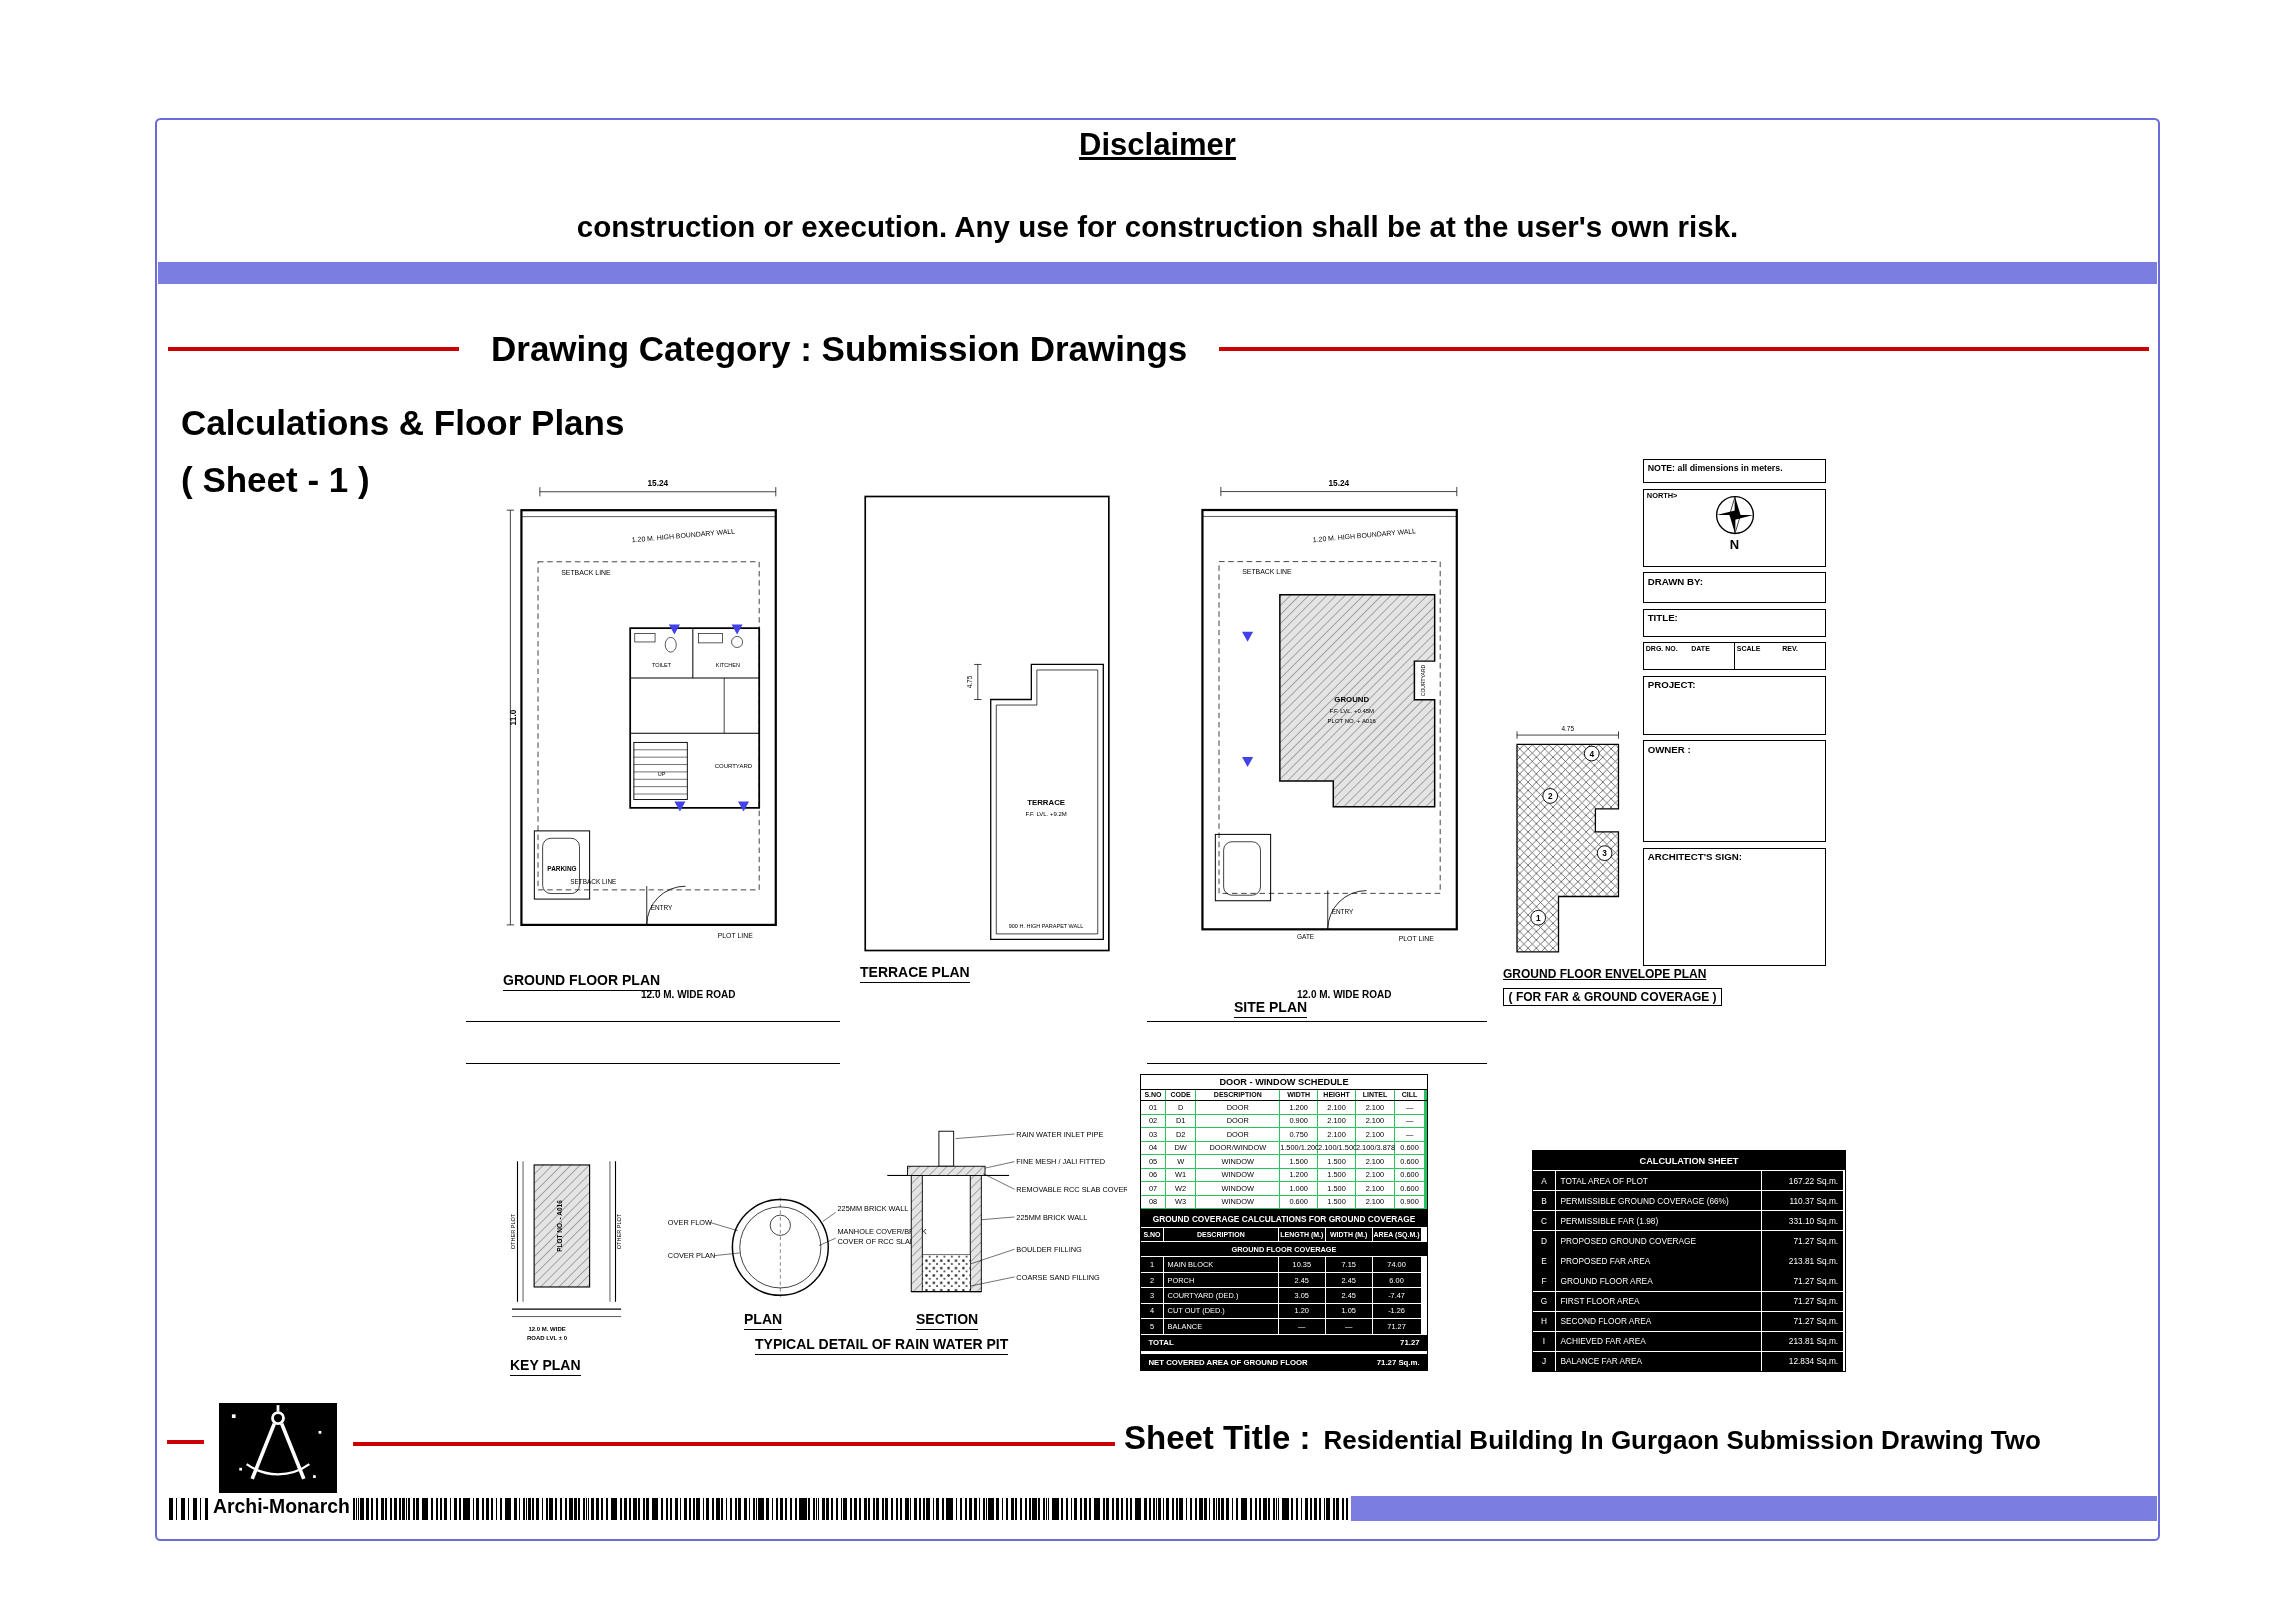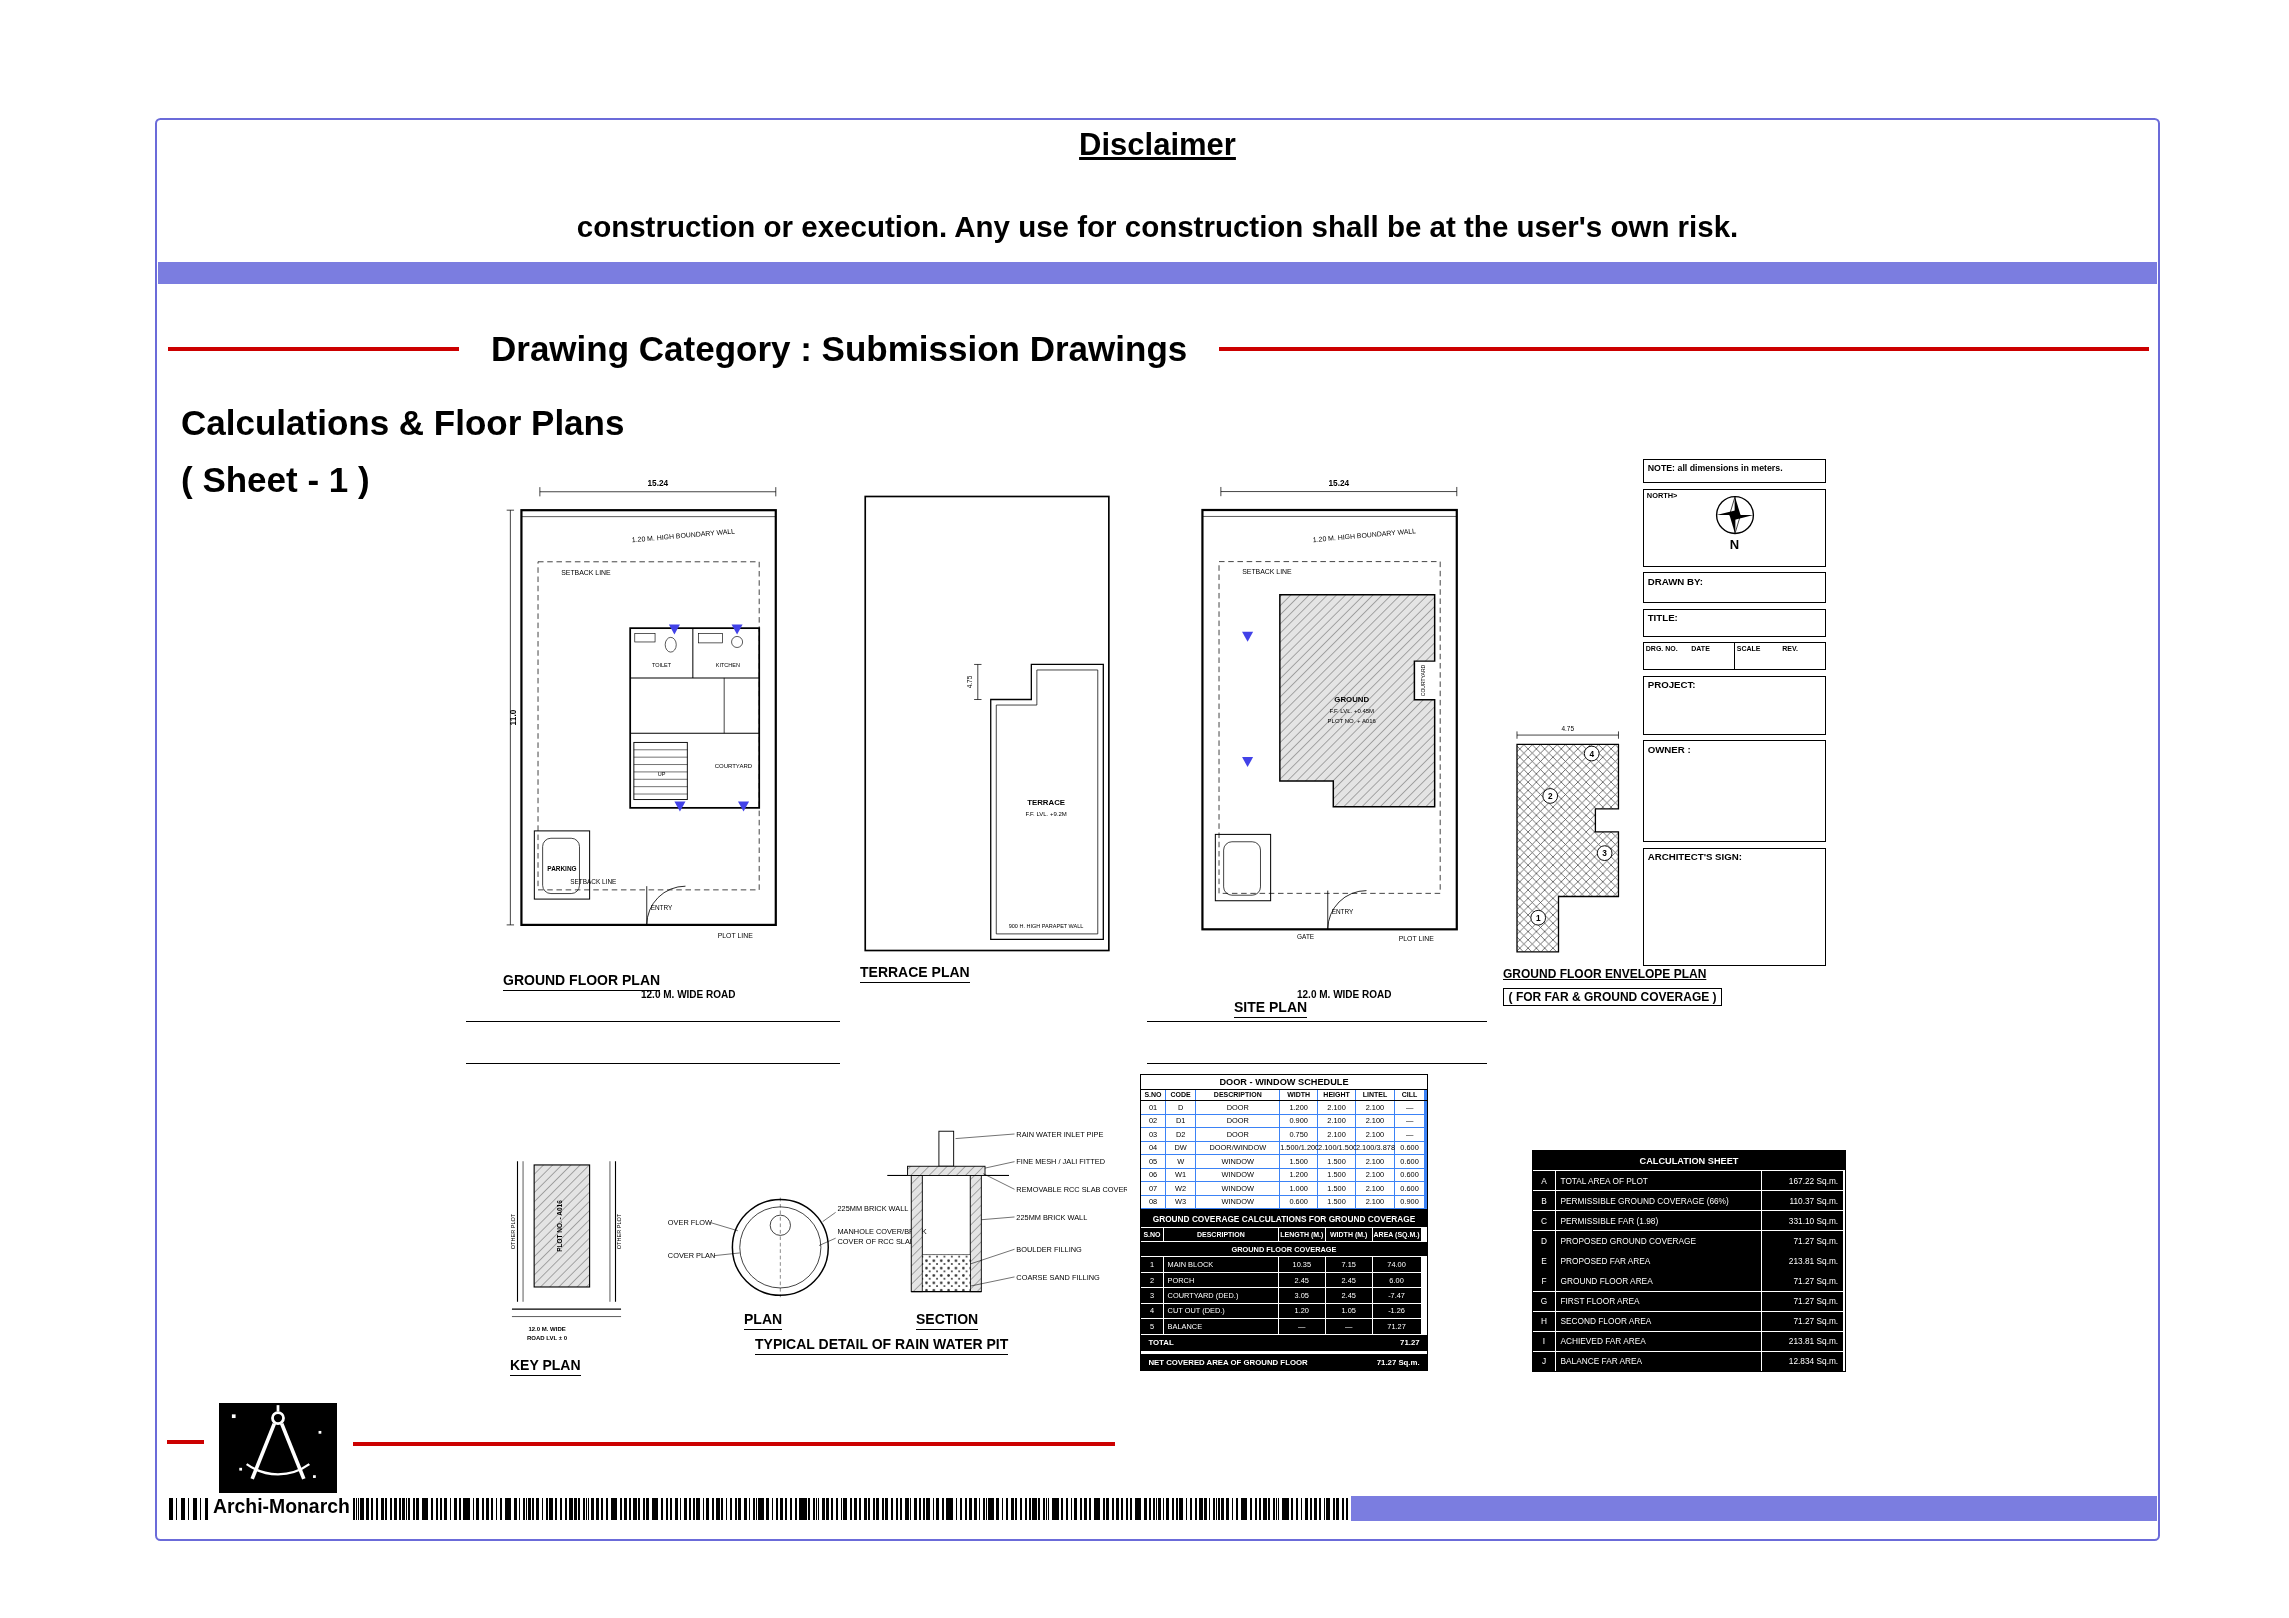--- a/index.html
+++ b/index.html
@@ -52,21 +52,21 @@
               background:#000; border:1.8px solid #000; margin-bottom:5.5px; }
   .tb-cells > div { background:#fff; font-size:7px; font-weight:bold; padding:1.8px; }
   .tb-project { height:59px; }
   .tb-owner { height:102px; }
   .tb-arch { height:118px; }
 
   
   .sched { left:1140px; top:1074px; width:288px; }
   .sched-title { border:1.8px solid #000; border-bottom:none; font-size:9.2px; font-weight:bold; text-align:center; padding:1.8px 0; }
   .sched-head, .sched-grid { display:grid; grid-template-columns:24px 29.5px 83px 37px 37px 38px 29.5px;
-              gap:0.9px; background:#3b82f6; border:0.9px solid #000; }
+              gap:0.9px; background:#22c55e; border:0.9px solid #000; }
   .sched-grid { border-top:none; }
   .sched-head > div { background:#fff; font-size:7px; font-weight:bold; text-align:center; padding:1.8px 0; }
   .sched-grid > div { background:#fff; font-size:7.4px; text-align:center; padding:1.8px 0; }
 
   
   .blkwrap { background:#fff; border:1.8px solid #000; }
   .cov { left:1140px; top:1209px; width:288px; }
   .cov-title { background:#000; color:#fff; font-size:8.3px; font-weight:bold; text-align:center; padding:3.7px 1.8px; margin-bottom:0.9px; }
   .cov-head, .cov-grid { display:grid; grid-template-columns:22px 114px 46px 46px 48px; gap:0.9px; background:#fff; }
   .cov-head { margin-bottom:0.9px; }
@@ -563,15 +563,19 @@
       <rect x="14" y="12" width="4" height="4" fill="#fff"></rect>
       <rect x="108" y="30" width="3" height="3" fill="#fff"></rect>
       <rect x="22" y="70" width="3" height="3" fill="#fff"></rect>
       <rect x="102" y="78" width="3" height="3" fill="#fff"></rect>
     </svg>
   </div>
   <div class="abs brand-bars"></div>
   <div class="abs brand">Archi-Monarch</div>
   <div class="abs barcode"></div>
   <div class="abs bar-bottom"></div>
+  <div class="abs sheet-title-row">
+    <span class="st-label">Sheet Title :</span>
+    <span class="st-text">Residential Building In Gurgaon Submission Drawing Two</span>
+  </div>
 
 </div>
 
 
 </body></html>

